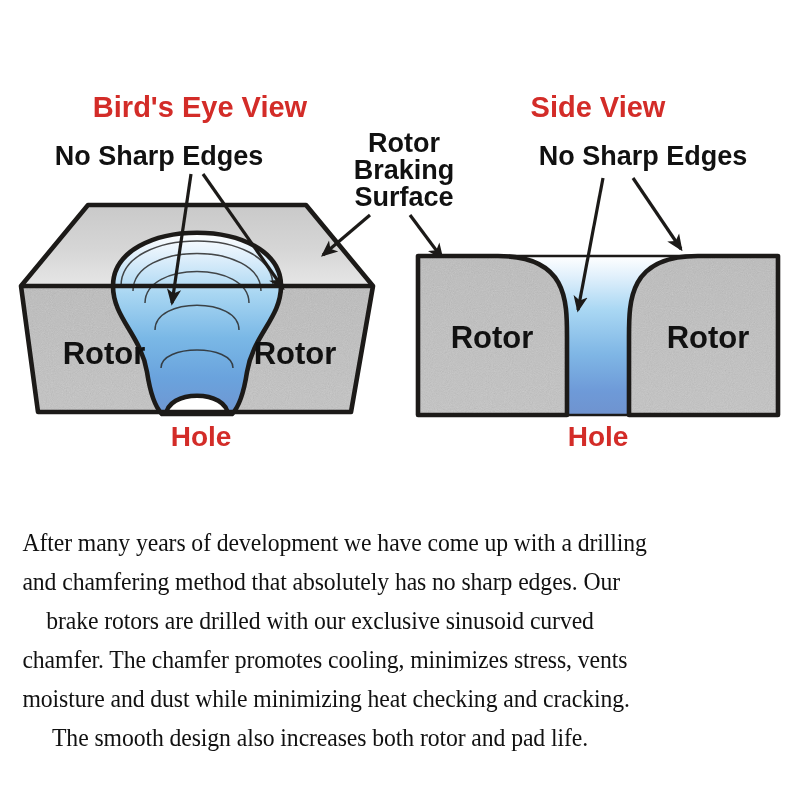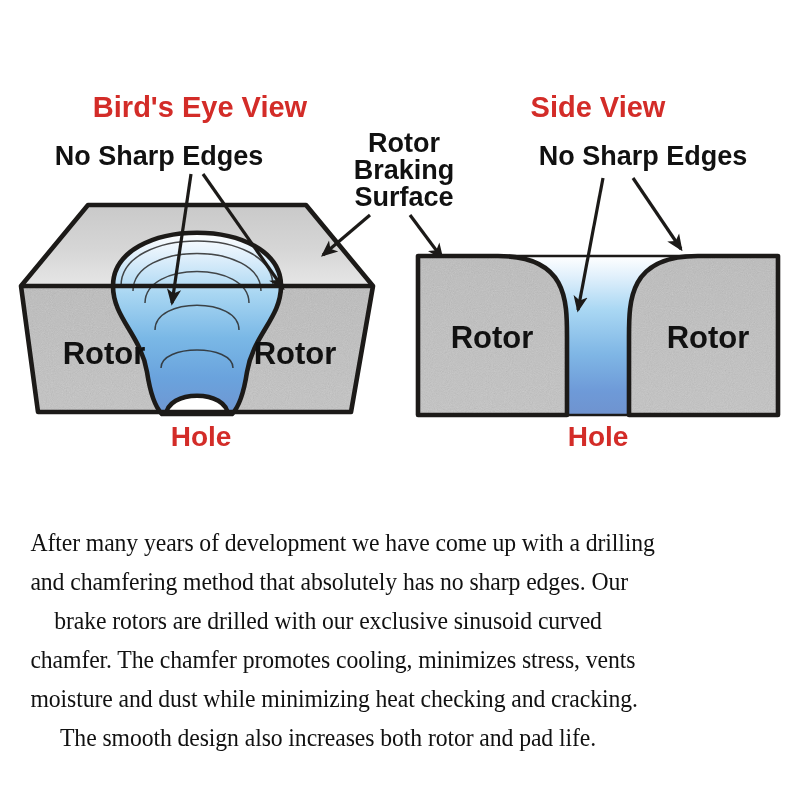--- a/index.html
+++ b/index.html
@@ -15,21 +15,20 @@
   #figure {
     position: absolute;
     left: 0; top: 0;
     width: 800px; height: 800px;
   }
   .caption-block {
     position: absolute;
     left: 0; top: 523px;
     width: 640px;
     text-align: center;
-    padding-left: 8px;
   }
   .caption-line {
     font-family: "Liberation Serif", serif;
     font-size: 25.5px;
     line-height: 39px;
     color: #111111;
     letter-spacing: -0.1px;
     transform: scaleX(0.93);
     transform-origin: center center;
     white-space: nowrap;

